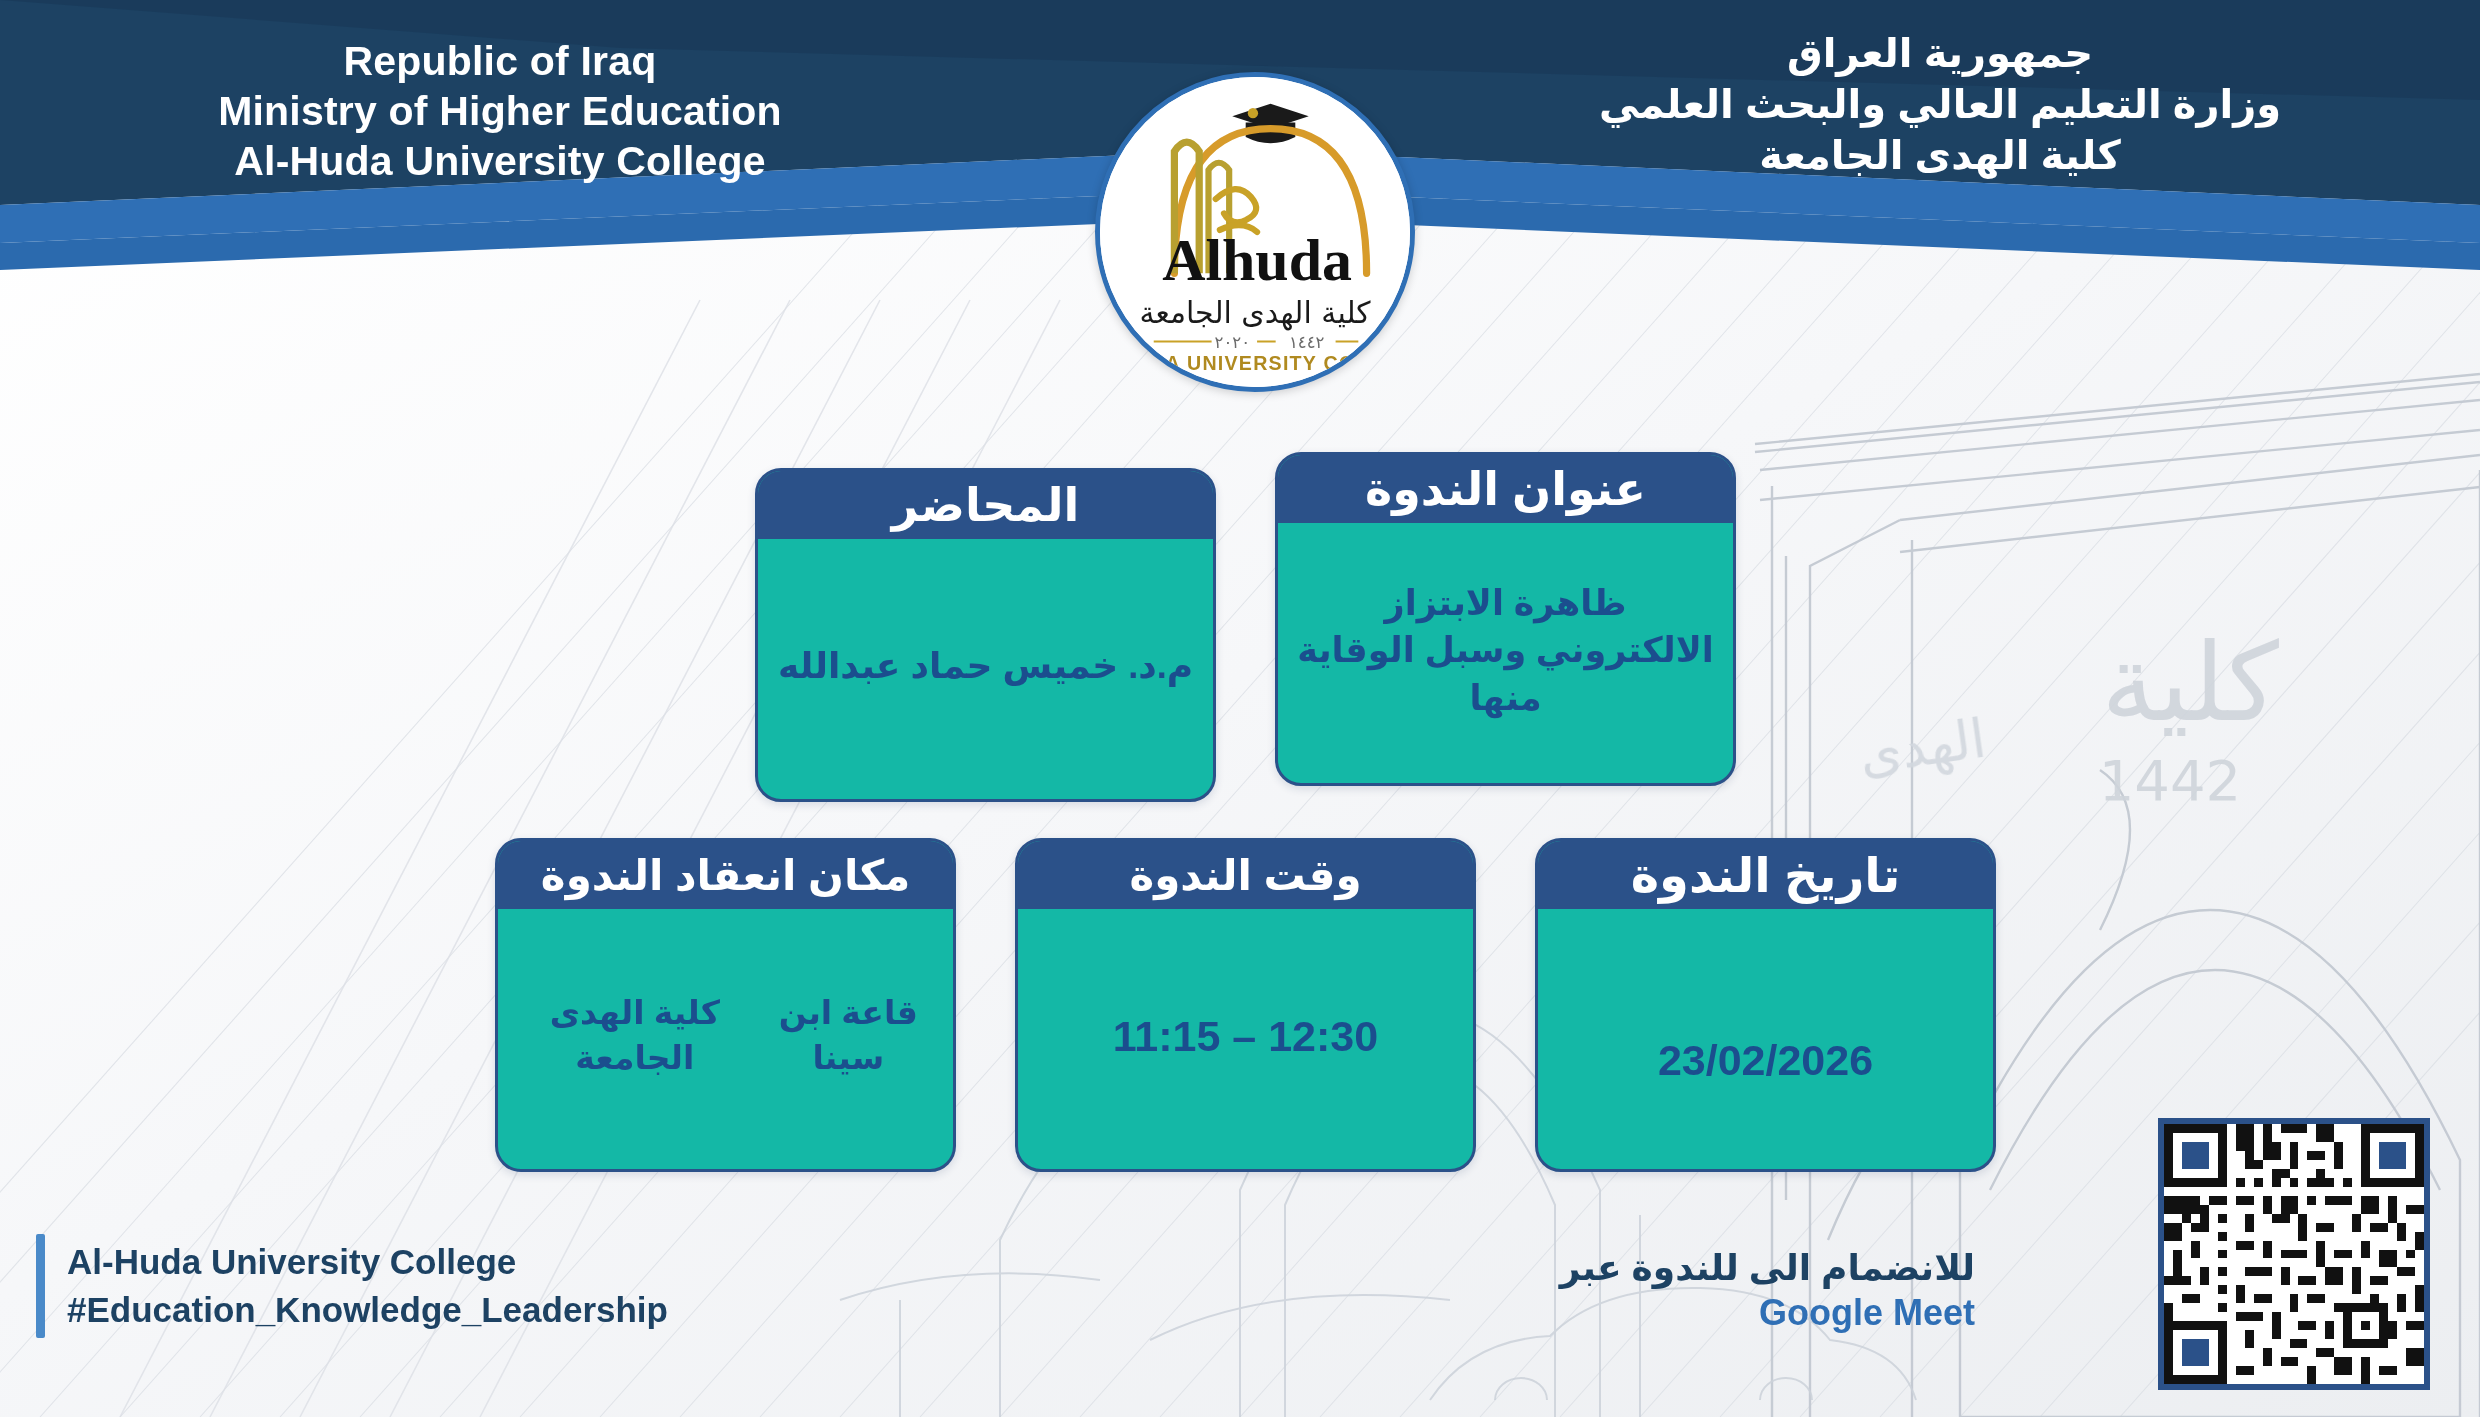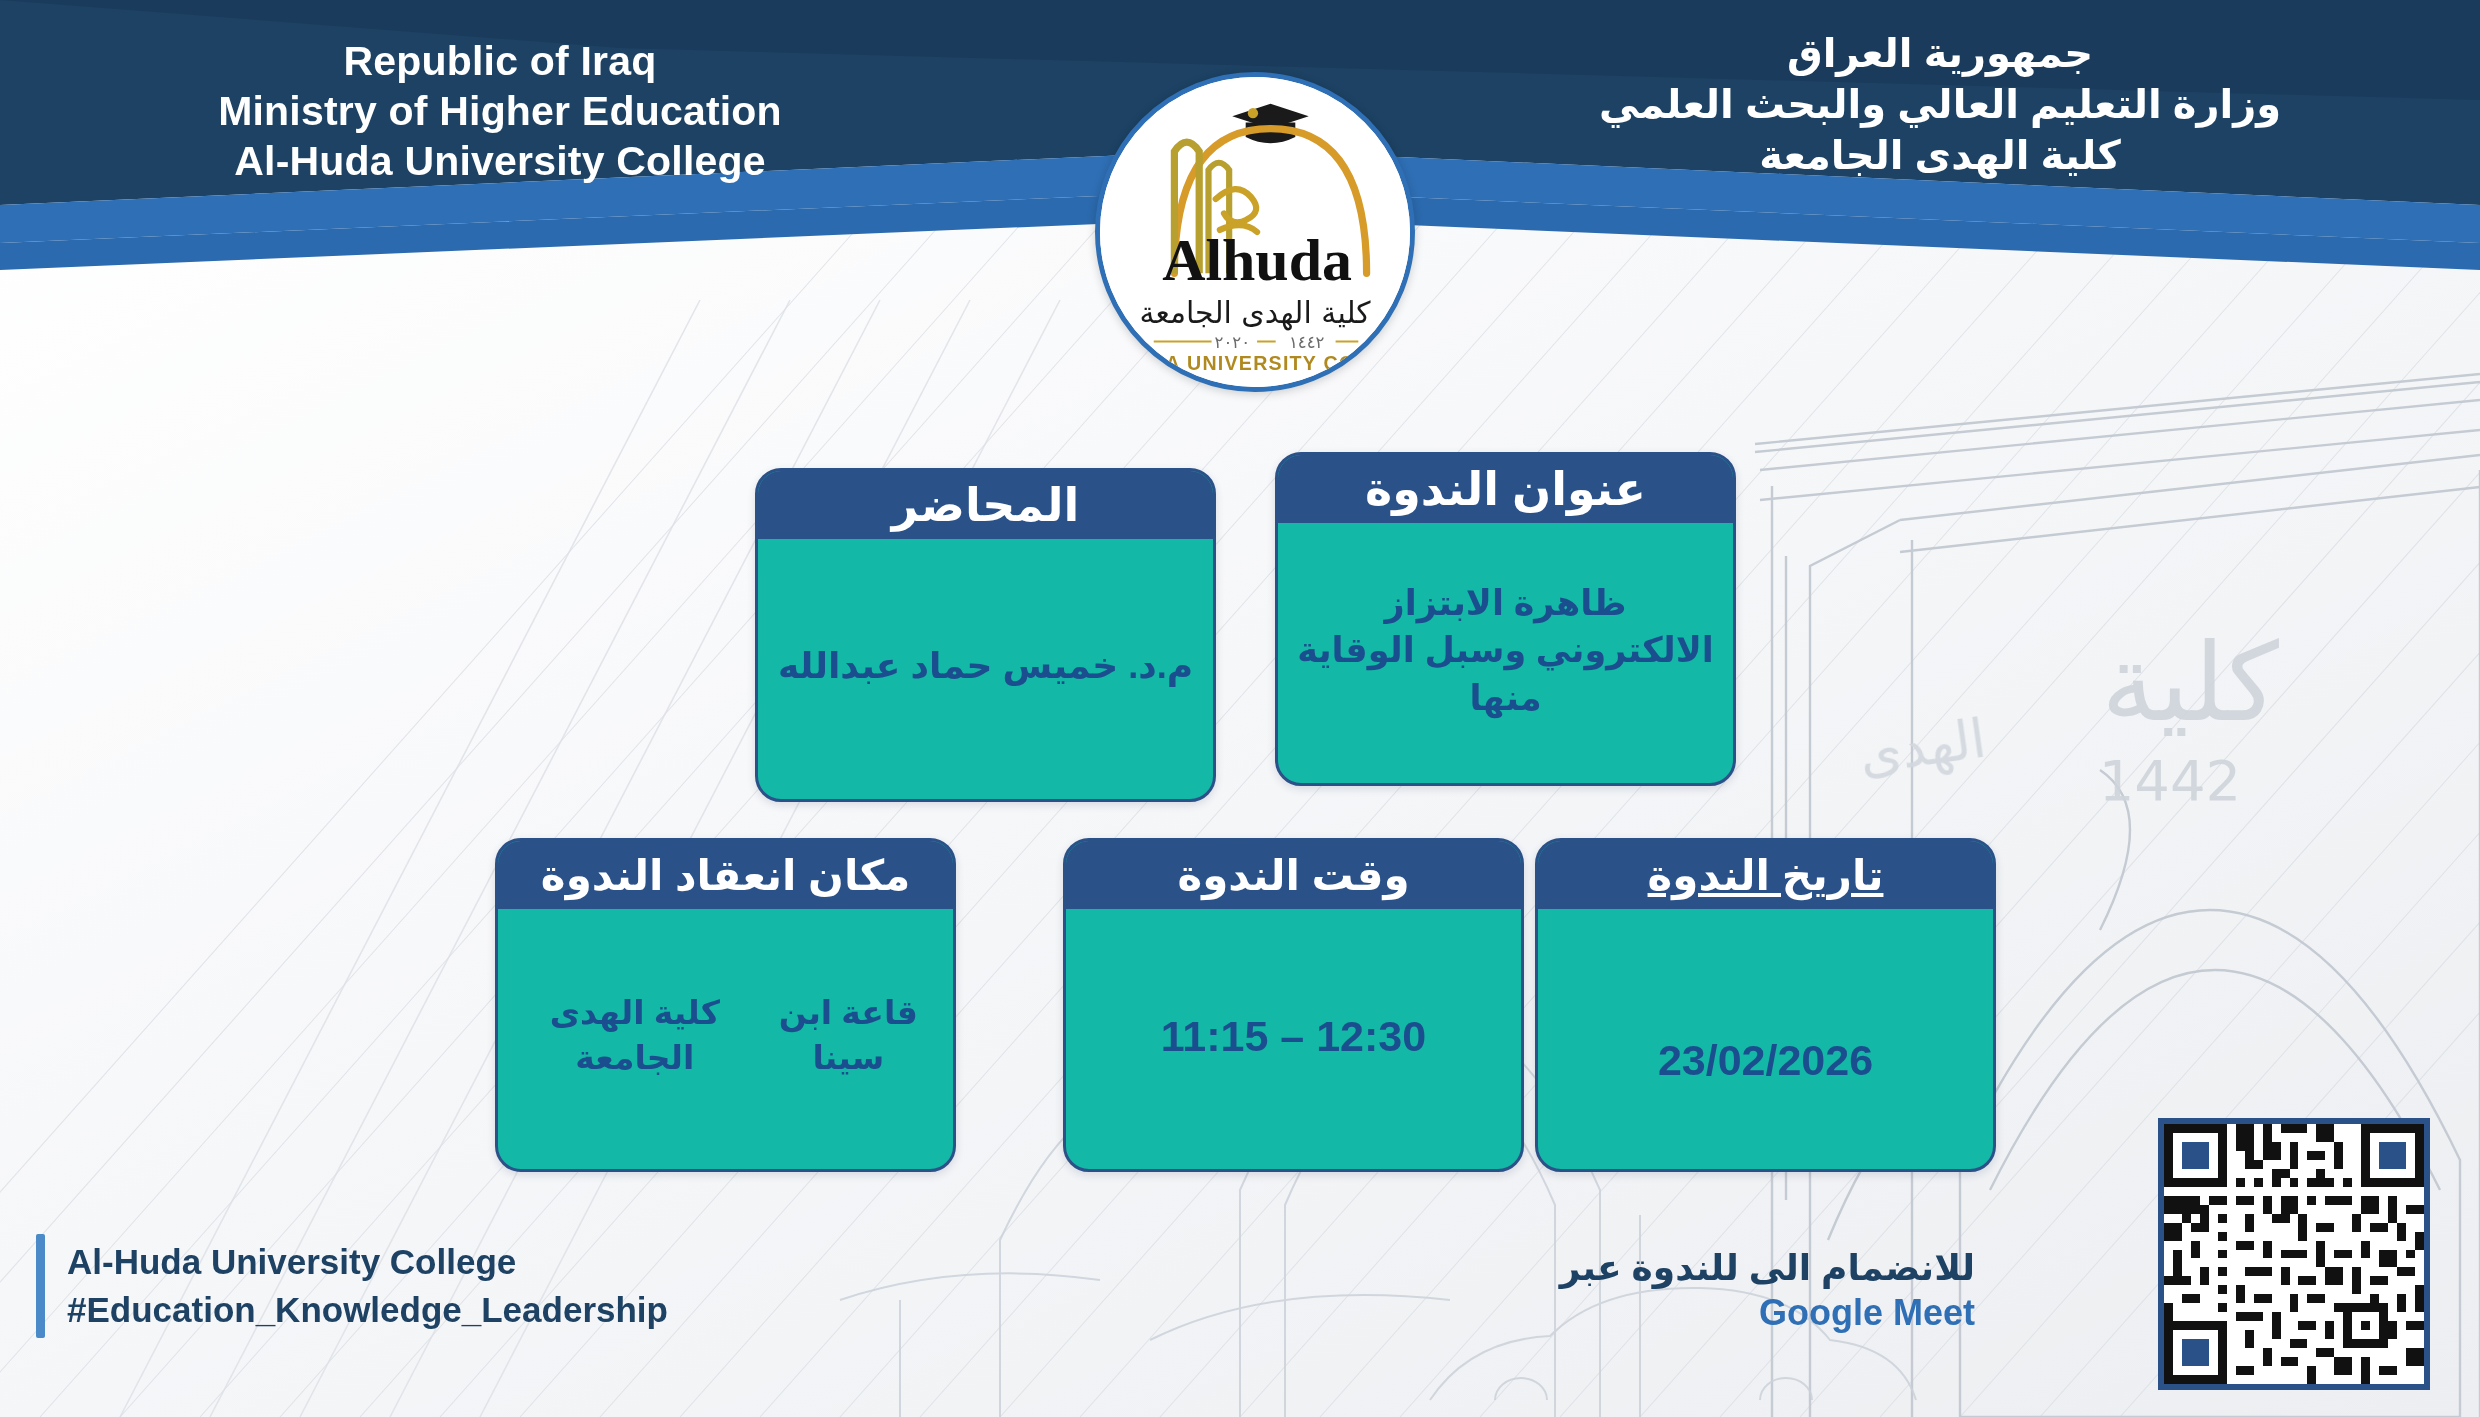--- a/index.html
+++ b/index.html
@@ -45,26 +45,26 @@
   #card-lecturer .card-body{height:254px;font-size:36px;}
 
   #card-title{left:1275px;top:452px;width:455px;height:328px;}
   #card-title .card-head{height:68px;font-size:46px;}
   #card-title .card-body{height:254px;font-size:35px;}
 
   #card-place{left:495px;top:838px;width:455px;height:328px;}
   #card-place .card-head{height:68px;font-size:42px;}
   #card-place .card-body{height:254px;font-size:33px;}
 
-  #card-time{left:1015px;top:838px;width:455px;height:328px;margin-left:48px;}
+  #card-time{left:1015px;top:838px;width:455px;height:328px;}
   #card-time .card-head{height:68px;font-size:42px;}
   #card-time .card-body{height:254px;font-size:43px;direction:ltr;}
 
   #card-date{left:1535px;top:838px;width:455px;height:328px;}
-  #card-date .card-head{height:68px;font-size:42px;text-decoration:underline;}
+  #card-date .card-head{height:68px;font-size:48px;}
   #card-date .card-body{height:254px;font-size:43px;direction:ltr;margin-top:24px;}
 
   
   .footer-left{position:absolute;left:36px;top:1232px;width:760px;height:108px;
       display:flex;align-items:center;}
   .accent-bar{width:9px;height:104px;background:#4a8ac9;border-radius:2px;
       flex:0 0 auto;}
   .footer-lines{margin-left:22px;color:#1d4263;font-weight:bold;
       font-size:35px;line-height:1.36;}
 

